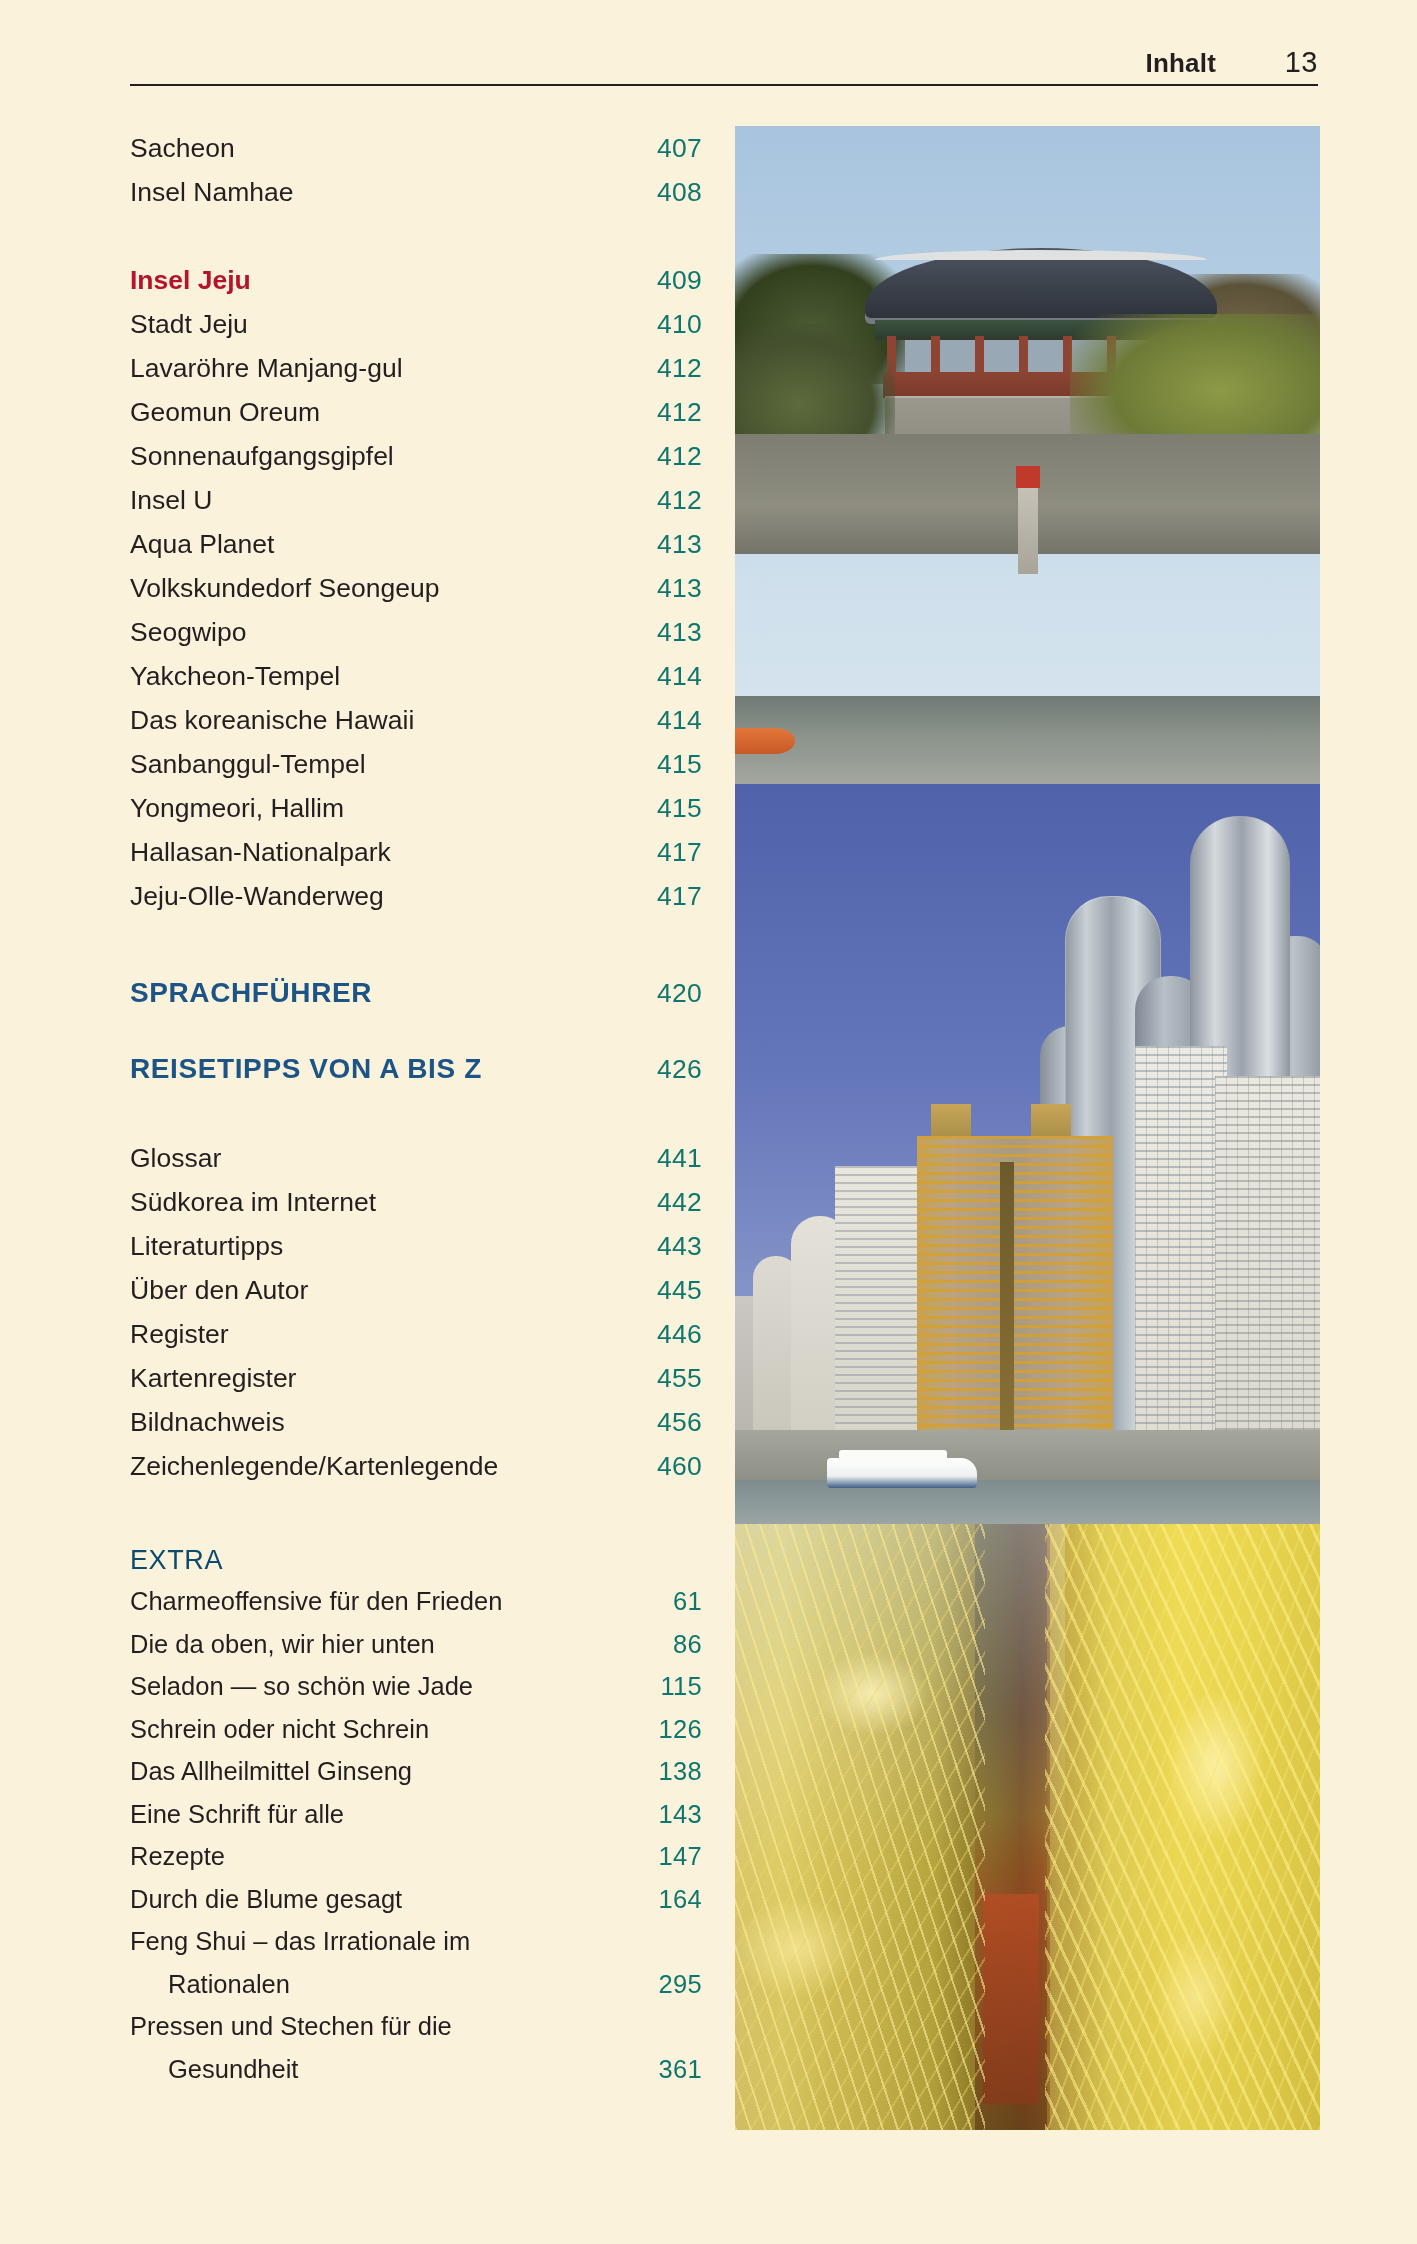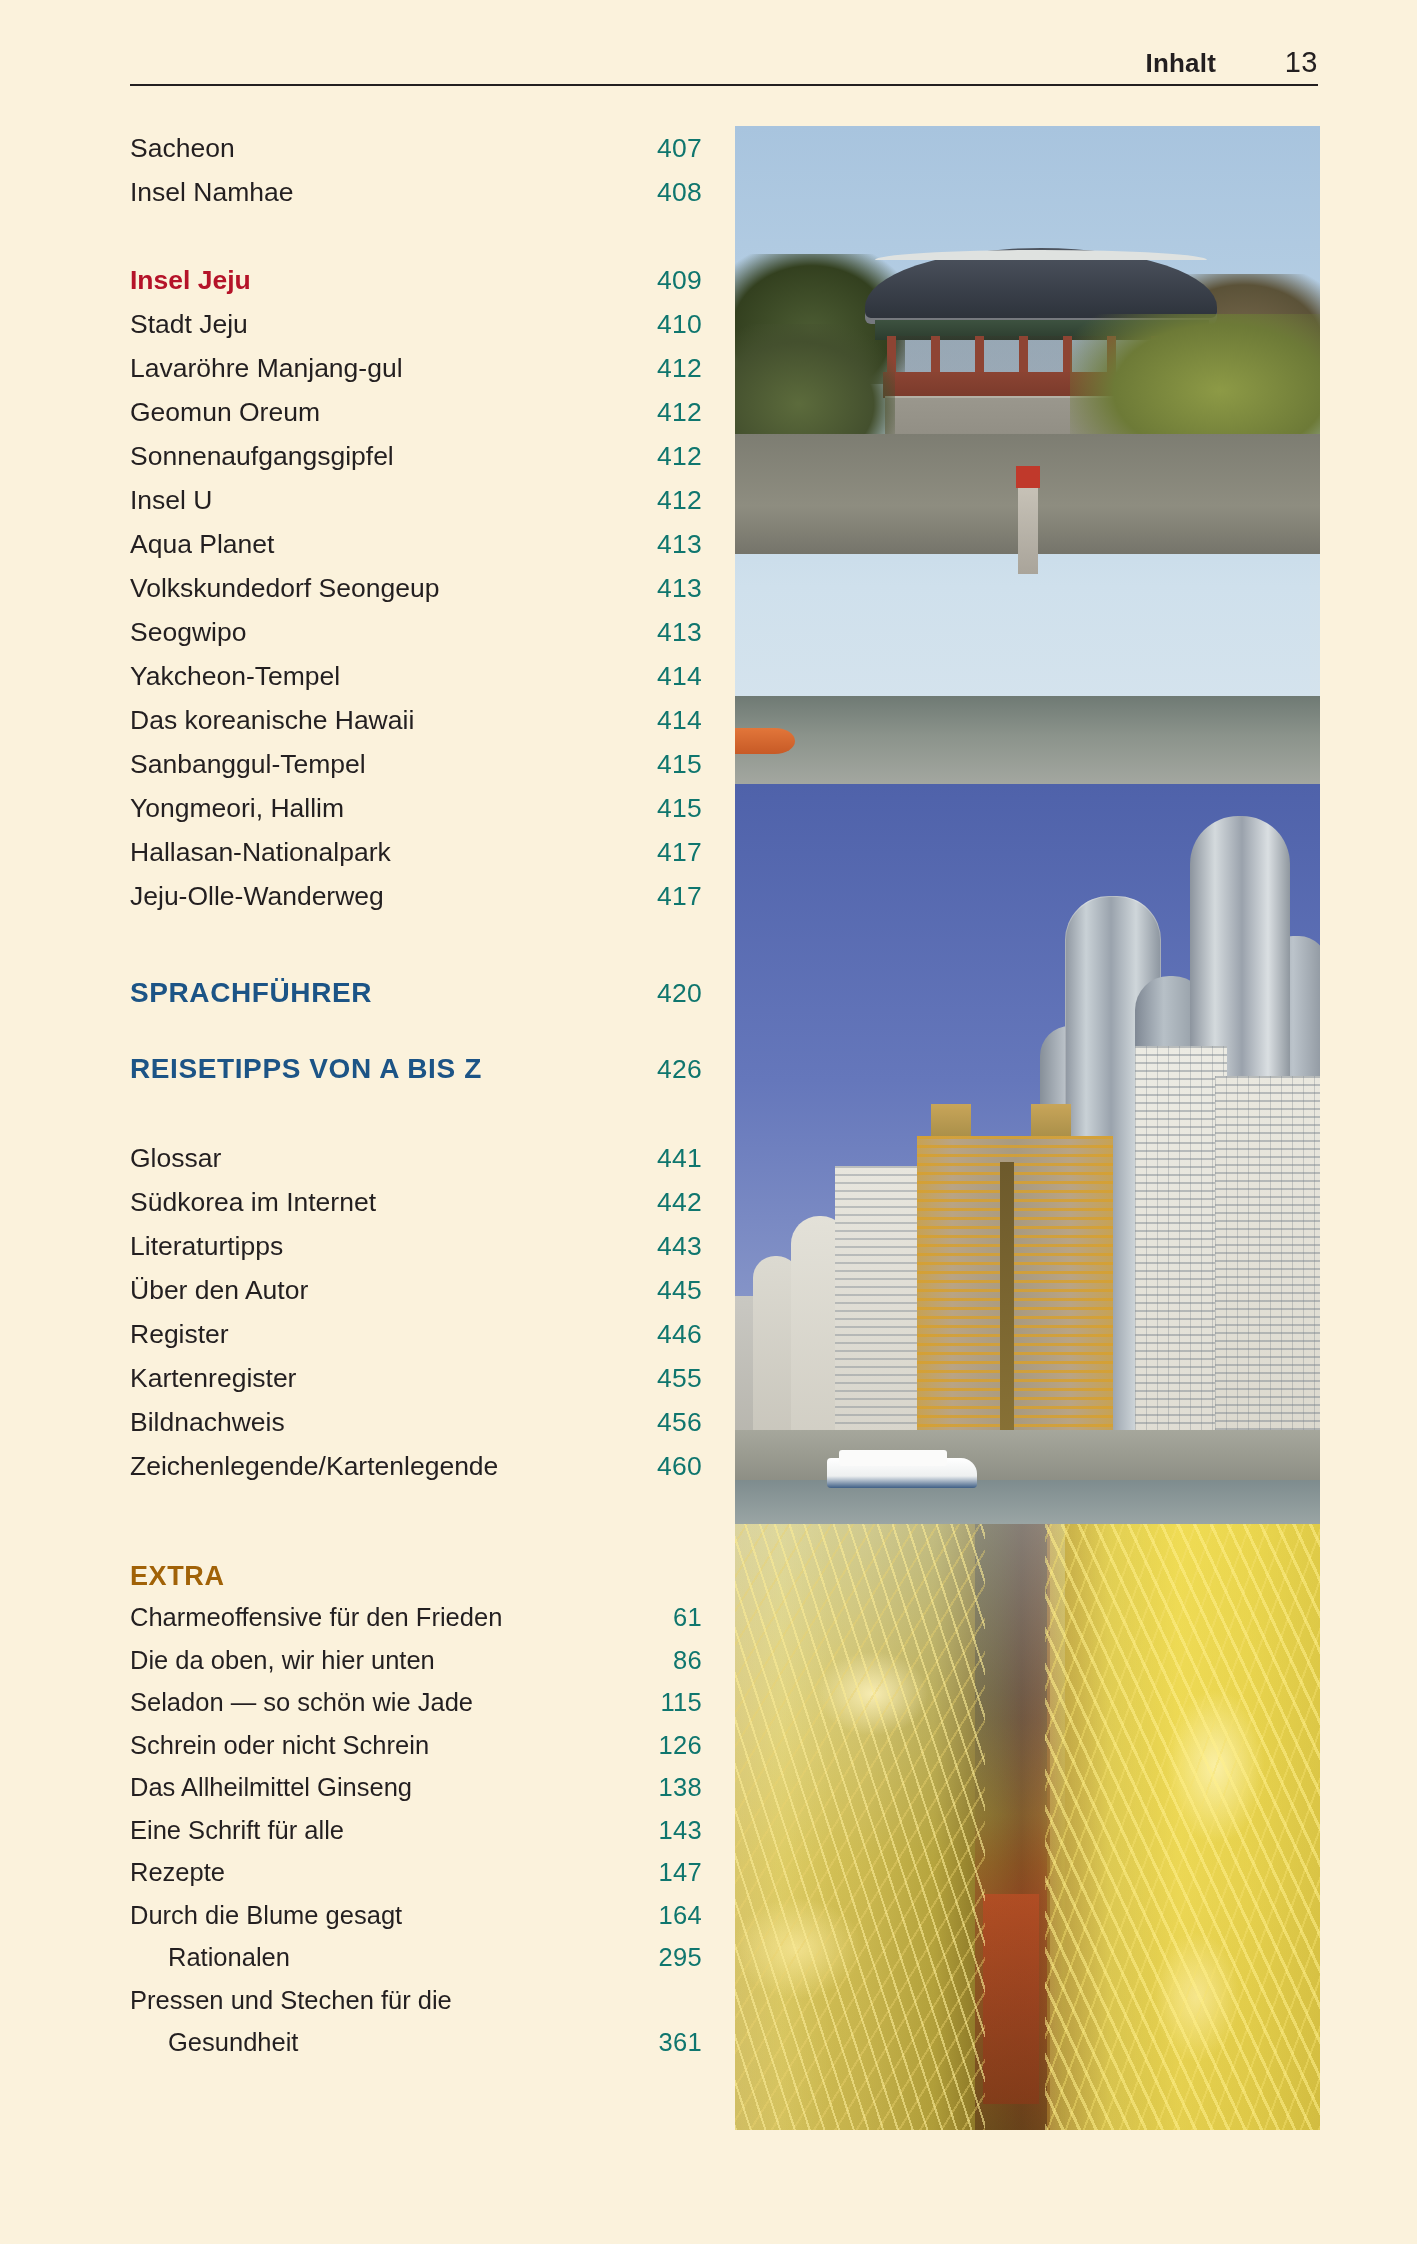--- a/index.html
+++ b/index.html
@@ -94,26 +94,25 @@
     letter-spacing: 0.6px;
     line-height: 46px;
   }
   .row.blue-major .pageno {
     font-size: 26.5px;
     line-height: 46px;
   }
 
   
   .extra-heading {
-    color: #a16207;
-    font-weight: bold;
+    color: #0c4a6e;
+    font-weight: normal;
     font-size: 27px;
     letter-spacing: 0.6px;
     line-height: 40px;
-    margin-top: 16px;
   }
 
   
   .extra .row .label { font-size: 25.5px; line-height: 42.5px; }
   .extra .row .pageno { font-size: 25.5px; line-height: 42.5px; width: 82px; }
 
   
   .row .label.indent { padding-left: 38px; }
 
   .gap-sm { height: 30px; }
@@ -506,20 +505,24 @@
         <span class="label">Eine Schrift für alle</span>
         <span class="pageno">143</span>
       </div>
       <div class="row">
         <span class="label">Rezepte</span>
         <span class="pageno">147</span>
       </div>
       <div class="row">
         <span class="label">Durch die Blume gesagt</span>
         <span class="pageno">164</span>
+      </div>
+      <div class="row">
+        <span class="label">Feng Shui – das Irrationale im</span>
+        <span class="pageno"></span>
       </div>
       <div class="row">
         <span class="label indent">Rationalen</span>
         <span class="pageno">295</span>
       </div>
       <div class="row">
         <span class="label">Pressen und Stechen für die</span>
         <span class="pageno"></span>
       </div>
       <div class="row">

